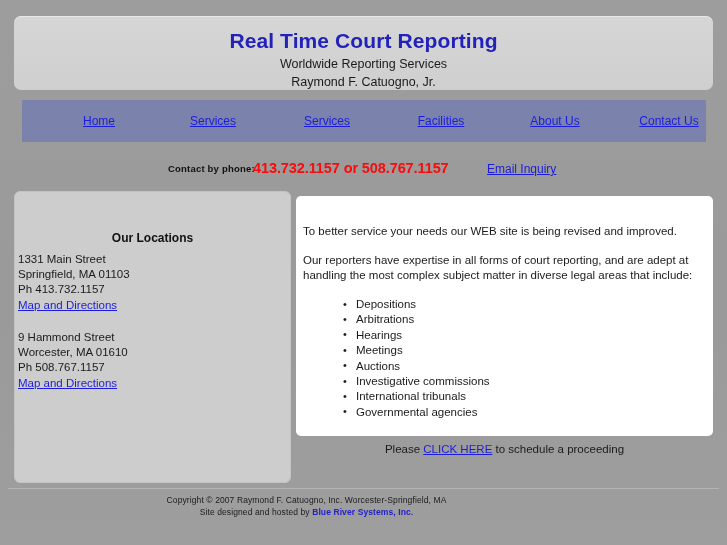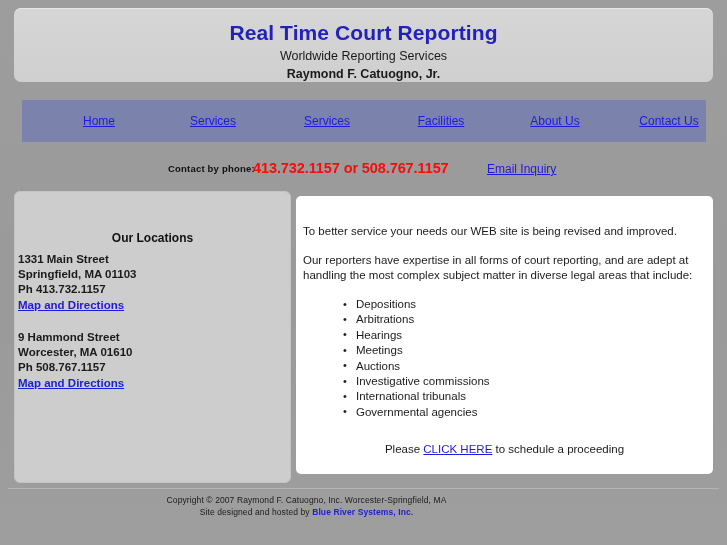--- a/index.html
+++ b/index.html
@@ -20,21 +20,21 @@
     left: 0; top: 0;
     width: 727px;
     height: 545px;
     background: linear-gradient(180deg,#9d9d9d 0%, #9a9a9a 55%, #9e9e9e 100%);
   }
 
   
   .header-panel {
     position: absolute;
     left: 14px;
-    top: 8px;
+    top: 16px;
     width: 699px;
     height: 74px;
     background: linear-gradient(180deg,#d6d6d6 0%, #d2d2d2 60%, #cfcfcf 100%);
     border-radius: 7px;
     box-shadow: 0 1px 0 rgba(255,255,255,0.45) inset;
   }
   .site-title {
     position: absolute;
     left: 0; right: 0;
     top: 13px;
@@ -52,21 +52,20 @@
     color: #1a1a1a;
     font-size: 12.5px;
   }
   .site-sub2 {
     position: absolute;
     left: 0; right: 0;
     top: 59px;
     text-align: center;
     color: #1a1a1a;
     font-size: 12.5px;
-    font-weight: bold;
   }
 
   
   .navbar {
     position: absolute;
     left: 22px;
     top: 100px;
     width: 684px;
     height: 42px;
     background: #7b82ab;
@@ -142,39 +141,38 @@
     font-weight: bold;
     color: #111;
   }
   .addr-block {
     position: absolute;
     left: 3px;
     width: 250px;
     font-size: 11.5px;
     color: #1b1b1b;
     line-height: 15px;
-    font-weight: bold;
   }
   .addr-block.first { top: 60px; }
   .addr-block.second { top: 138px; }
   .addr-line { white-space: nowrap; }
   .map-link {
     color: #1c1cdd;
     text-decoration: underline;
     cursor: pointer;
     display: inline-block;
     margin-top: 1px;
   }
 
   .right-panel {
     position: absolute;
     left: 296px;
     top: 196px;
     width: 417px;
-    height: 278px;
+    height: 240px;
     background: #ffffff;
     border-radius: 5px;
     box-sizing: border-box;
   }
   .rp-inner {
     position: absolute;
     left: 7px;
     top: 28px;
     right: 10px;
   }

